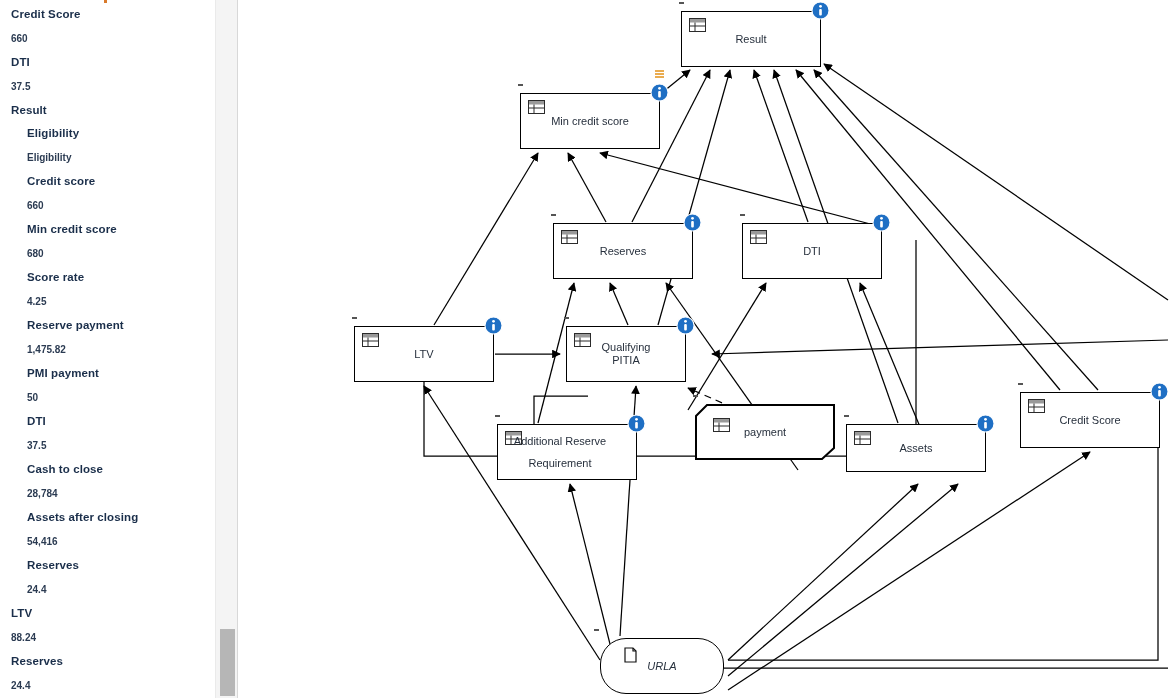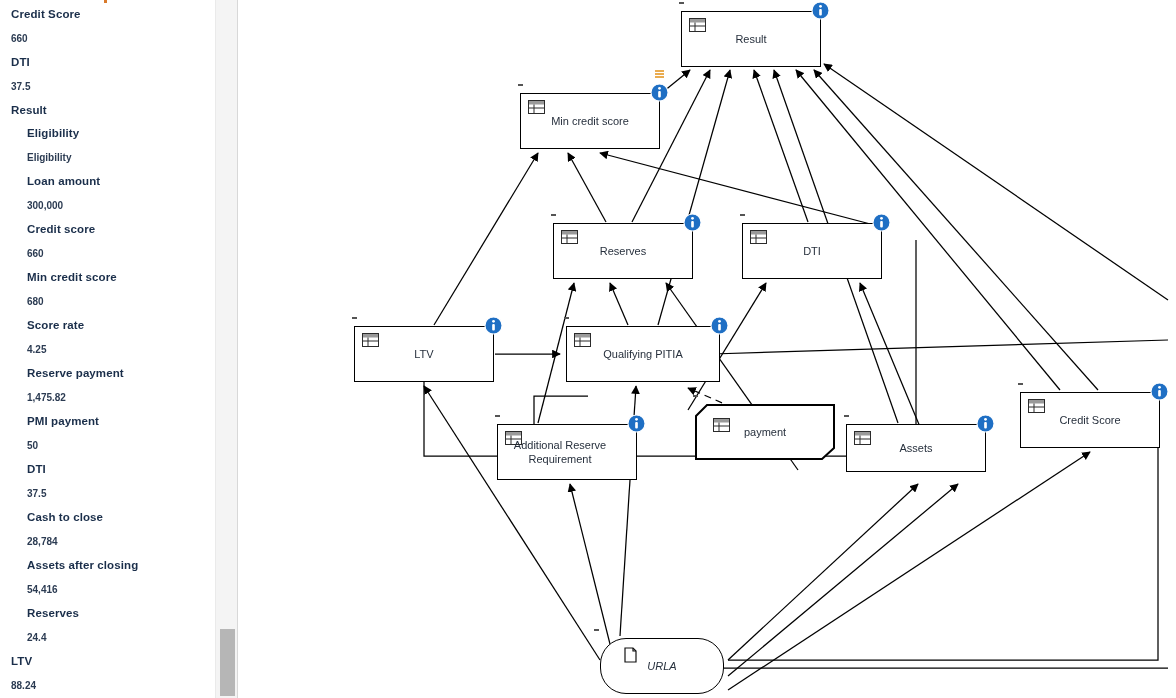--- a/index.html
+++ b/index.html
@@ -51,21 +51,21 @@
   .node.stadium .box{border-radius:26px;}
   .node.cut .box{
     border:none;background:transparent;
   }
   .node .label{
     position:absolute;left:0;top:0;width:100%;height:100%;
     display:flex;align-items:center;justify-content:center;
     font-size:11px;color:#27303d;text-align:center;line-height:13px;
     padding:0 22px;box-sizing:border-box;pointer-events:none;
   }
-  .node.twoline .label{line-height:14px;padding-left:8px;}
+  .node.twoline .label{line-height:22px;padding-left:8px;}
   .tbl-icon{position:absolute;left:8px;top:7px;width:17px;height:14px;}
   .doc-icon{position:absolute;left:24px;top:9px;width:13px;height:16px;}
   .info-badge{position:absolute;right:-9px;top:-10px;width:19px;height:19px;}
   .tick{position:absolute;left:-2px;top:-9px;width:5px;height:1.5px;background:#555;}
   .eq-mark{position:absolute;width:11px;height:9px;}
 </style>
 </head>
 <body>
 
 <div id="app">
@@ -83,24 +83,20 @@
           <div class="val">37.5</div>
         </div>
         <div class="field">
           <div class="lbl">Result</div>
         </div>
         <div class="field indent">
           <div class="lbl">Eligibility</div>
           <div class="val">Eligibility</div>
         </div>
         <div class="field indent">
-          <div class="lbl">Loan amount</div>
-          <div class="val">300,000</div>
-        </div>
-        <div class="field indent">
           <div class="lbl">Credit score</div>
           <div class="val">660</div>
         </div>
         <div class="field indent">
           <div class="lbl">Min credit score</div>
           <div class="val">680</div>
         </div>
         <div class="field indent">
           <div class="lbl">Score rate</div>
           <div class="val">4.25</div>
@@ -281,21 +277,21 @@
         <line x1="6" y1="4.5" x2="6" y2="13.5" stroke="#2b2b2b"></line>
       </svg>
       <svg class="info-badge" viewBox="0 0 20 20">
         <circle cx="10" cy="10" r="9" fill="#1f6fc4" stroke="#ffffff" stroke-width="1.2"></circle>
         <circle cx="10" cy="5.6" r="1.5" fill="#ffffff"></circle>
         <rect x="8.6" y="8.3" width="2.8" height="7" rx="1.1" fill="#ffffff"></rect>
       </svg>
       <div class="label">LTV</div>
     </div>
 
-    <div class="node" id="n-qp" style="left:328px;top:326px;width:154px;height:56px;">
+    <div class="node" id="n-qp" style="left:328px;top:326px;width:120px;height:56px;">
       <div class="tick"></div>
       <div class="box"></div>
       <svg class="tbl-icon" viewBox="0 0 17 14">
         <rect x="0.5" y="0.5" width="16" height="13" fill="#fff" stroke="#2b2b2b"></rect>
         <rect x="1" y="1" width="15" height="3.5" fill="#9a9a9a"></rect>
         <line x1="1" y1="8" x2="16" y2="8" stroke="#2b2b2b"></line>
         <line x1="6" y1="4.5" x2="6" y2="13.5" stroke="#2b2b2b"></line>
       </svg>
       <svg class="info-badge" viewBox="0 0 20 20">
         <circle cx="10" cy="10" r="9" fill="#1f6fc4" stroke="#ffffff" stroke-width="1.2"></circle>

